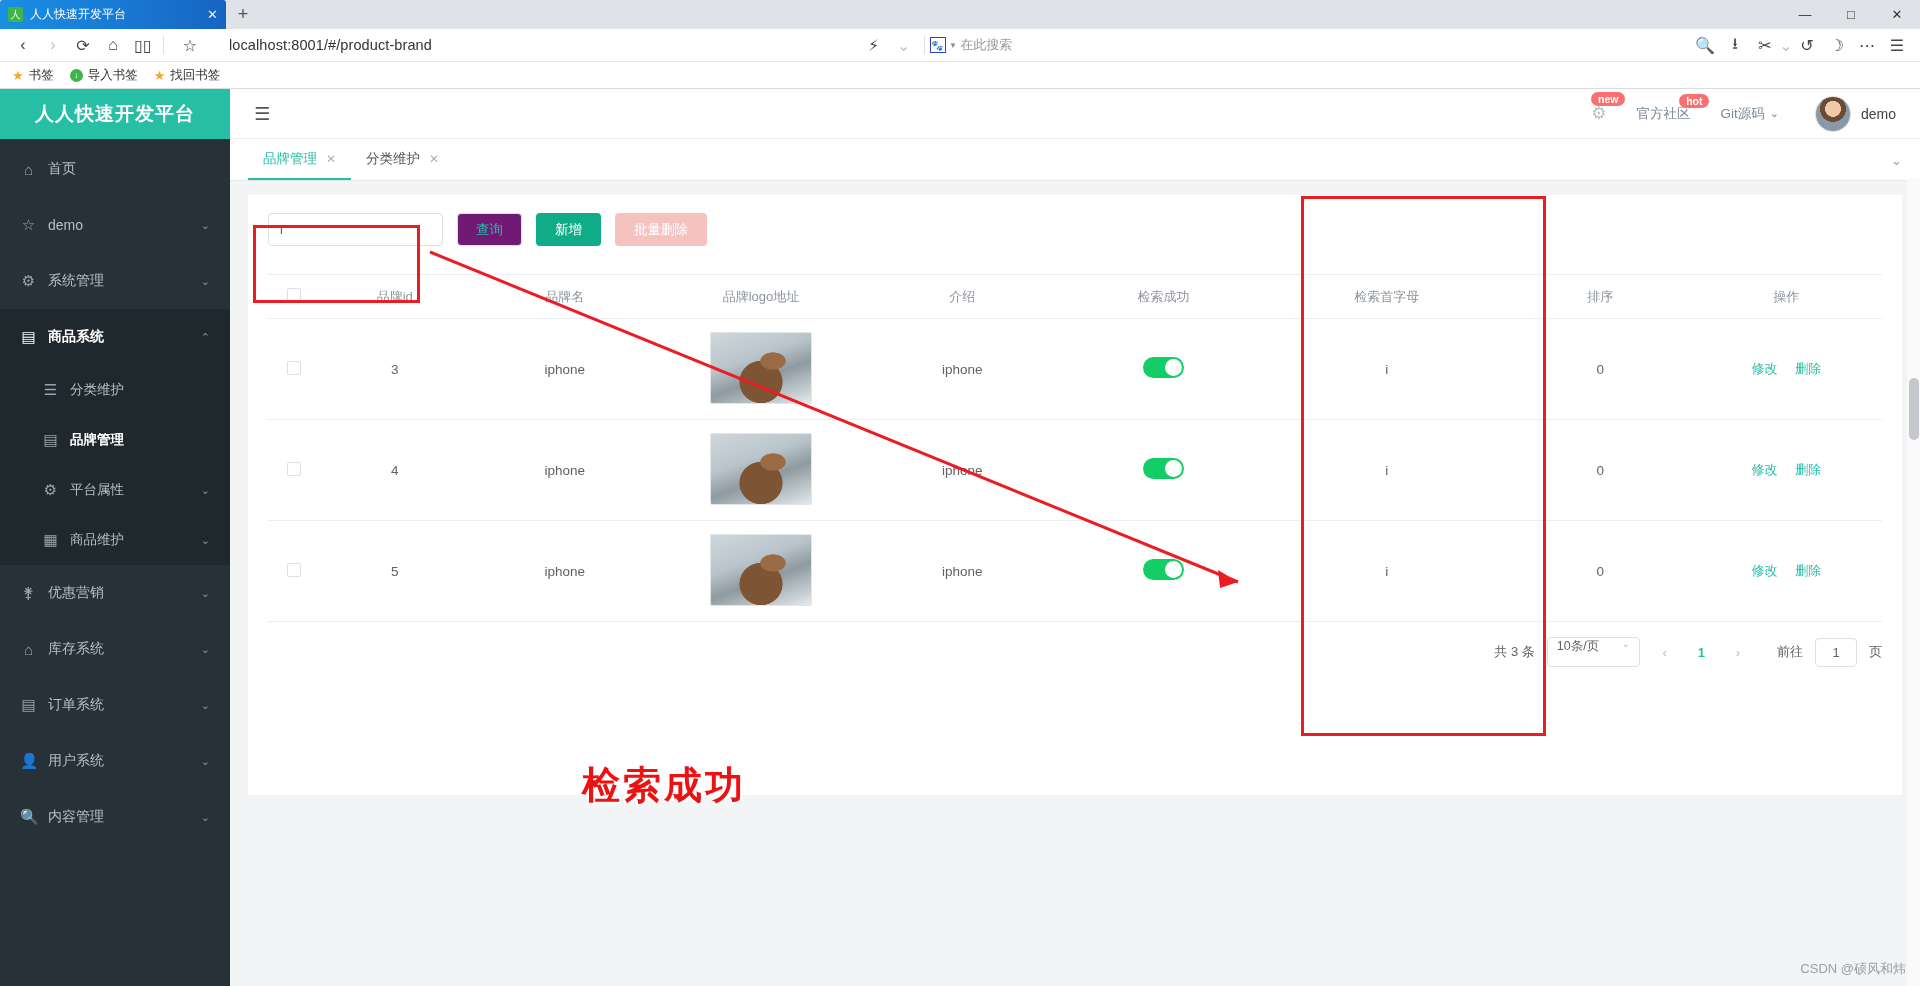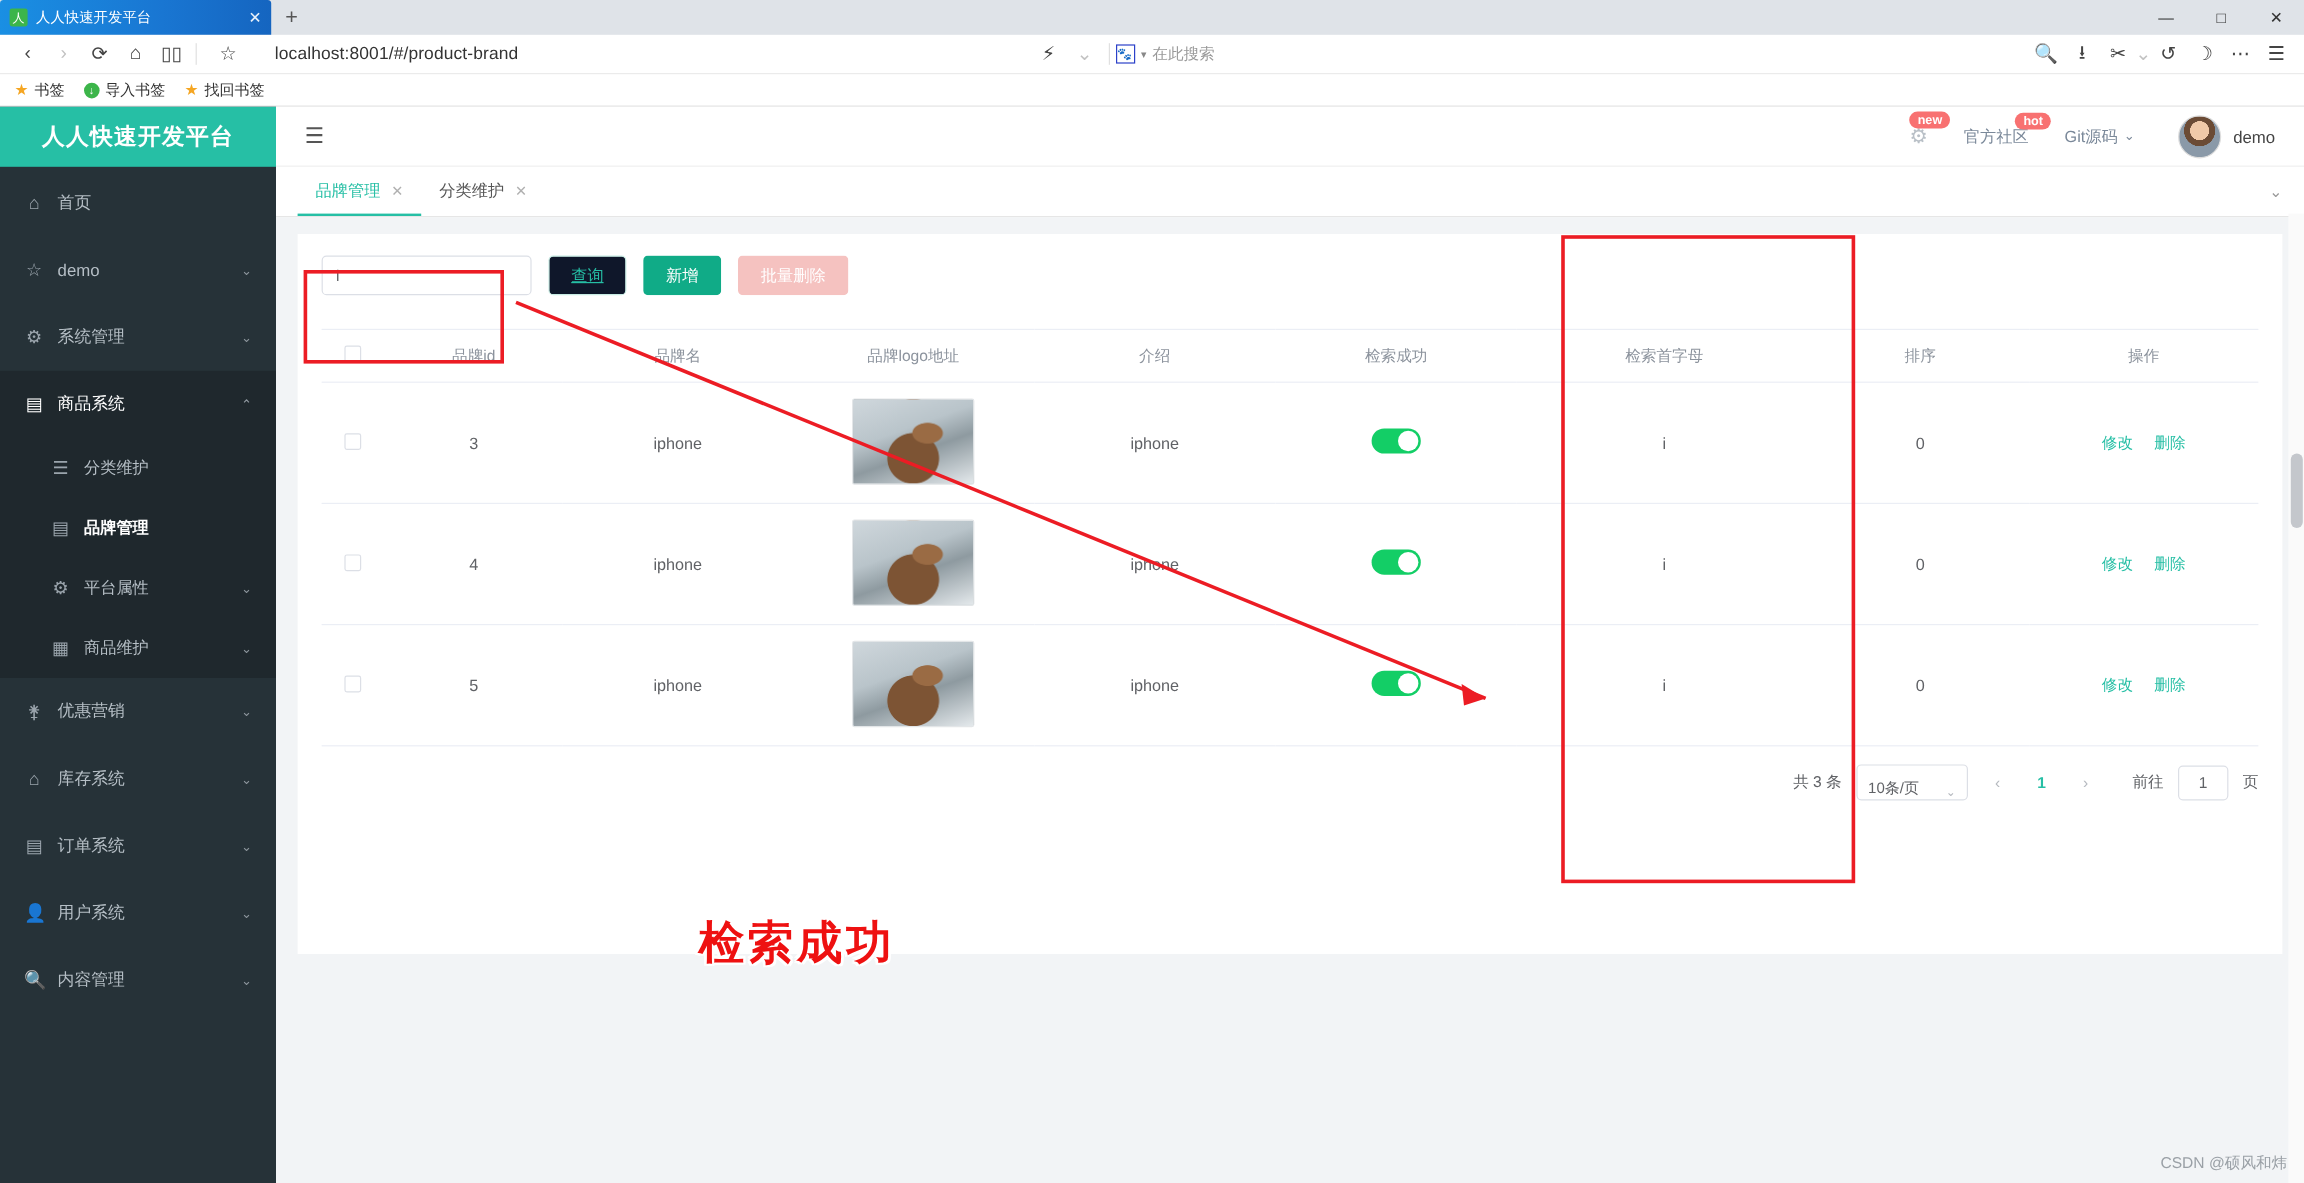--- a/index.html
+++ b/index.html
@@ -61,21 +61,21 @@
   .logo{ height:50px; background:#26bfa5; color:#fff; font-size:19px; font-weight:bold;
      display:flex;align-items:center;justify-content:center; letter-spacing:1px;}
   .menu{ flex:1; overflow:hidden; padding-top:2px;}
   .mi{ height:56px; display:flex;align-items:center; padding:0 20px; gap:11px; color:#b6bfc6;
      font-size:14px; cursor:pointer; }
   .mi .ic{ width:17px;text-align:center;font-size:15px; color:#9aa4ac;}
   .mi .lb{ flex:1; }
   .mi .ch{ font-size:11px; color:#8d969d;}
   .mi.open{ background:#1f282d; color:#fff; }
   .mi.open .ic{ color:#fff;}
-  .mi.open .lb{ font-weight:normal; }
+  .mi.open .lb{ font-weight:bold; }
   .sub{ background:#1f282d;}
   .sub .mi{ padding-left:42px; font-size:13.5px; height:50px;}
   .sub .mi.active{ color:#fff; }
   .sub .mi.active .lb{ font-weight:bold; }
 
   .content{ flex:1; display:flex; flex-direction:column; background:#fff; min-width:0;}
   .topbar{ height:50px; background:#fff; border-bottom:1px solid #eee;
      display:flex; align-items:center; padding:0 24px; gap:0;}
   .hamb{ font-size:18px; color:#555; cursor:pointer; }
   .topspace{ flex:1; }
@@ -100,21 +100,21 @@
   .page{ flex:1; background:#f2f4f6; padding:14px 18px; overflow:hidden; position:relative;}
   .card{ background:#fff; padding:18px 20px 0 20px; min-height:600px;}
 
   .toolbar{ display:flex; align-items:center; gap:14px; margin-bottom:16px; }
   .inp{ width:175px; height:33px; border:1px solid #dcdfe6; border-radius:4px;
      padding:0 11px; font-size:13px; color:#606266; outline:none;
      font-family:inherit; background:#fff;}
   .inp::placeholder{color:#c0c4cc;}
   .btn{ height:33px; padding:0 18px; border-radius:4px; font-size:13.5px; cursor:pointer;
      border:1px solid transparent; font-family:inherit;}
-  .btn.query{ background:#0f172a; color:#26bfa5; border-color:#c8ece4;text-decoration:underline;}
+  .btn.query{ background:#701a75; color:#26bfa5; border-color:#c8ece4;}
   .btn.add{ background:#10ab87; color:#fff;}
   .btn.del{ background:#f5c2c0; color:#fff;}
 
   table{ width:100%; border-collapse:collapse; table-layout:fixed;margin-top:28px;}
   thead th{ height:44px; font-size:13px; color:#8c939d; font-weight:normal;
      border-top:1px solid #ebeef5; border-bottom:1px solid #ebeef5; text-align:center;
      background:#fff;}
   tbody td{ height:101px; border-bottom:1px solid #ebeef5; text-align:center;
      font-size:13.5px; color:#606266; }
   .cbx{ width:14px;height:14px;border:1px solid #dcdfe6;border-radius:2px;display:inline-block;
@@ -127,21 +127,21 @@
      border:1px solid #e3e6e8;}
   .sw{ width:41px;height:21px;border-radius:11px;background:#13ce66;display:inline-block;
      position:relative; cursor:pointer;}
   .sw:after{ content:""; position:absolute; width:17px;height:17px;border-radius:50%;
      background:#fff; top:2px; right:2px;}
   .lnk{ color:#26bfa5; font-size:13px; cursor:pointer; margin:0 7px;}
 
   .pager{ display:flex; align-items:center; justify-content:flex-end; gap:12px;
      height:60px; font-size:13px; color:#606266;}
   .sel{ height:30px; width:93px; border:1px solid #dcdfe6; border-radius:4px; display:flex;
-     align-items:flex-end; justify-content:space-between; padding:0 9px; color:#606266;
+     align-items:flex-start; justify-content:space-between; padding:0 9px; color:#606266;
      font-size:12.5px; cursor:pointer;}
   .pbtn{ width:26px;height:26px;display:flex;align-items:center;justify-content:center;
      color:#b5b9bf; cursor:pointer; font-size:13px;}
   .pnum{ color:#26bfa5; font-weight:bold; padding:0 8px; cursor:pointer;}
   .jinp{ width:42px;height:29px;border:1px solid #dcdfe6;border-radius:4px;text-align:center;
      font-size:13px; color:#606266; font-family:inherit; outline:none;}
 
   
   .anno-box{ position:absolute; border:3px solid #ec1c24; pointer-events:none; z-index:40;}
   .anno-text{ position:absolute; z-index:41; color:#ee1111; font-size:38px; font-weight:bold;

